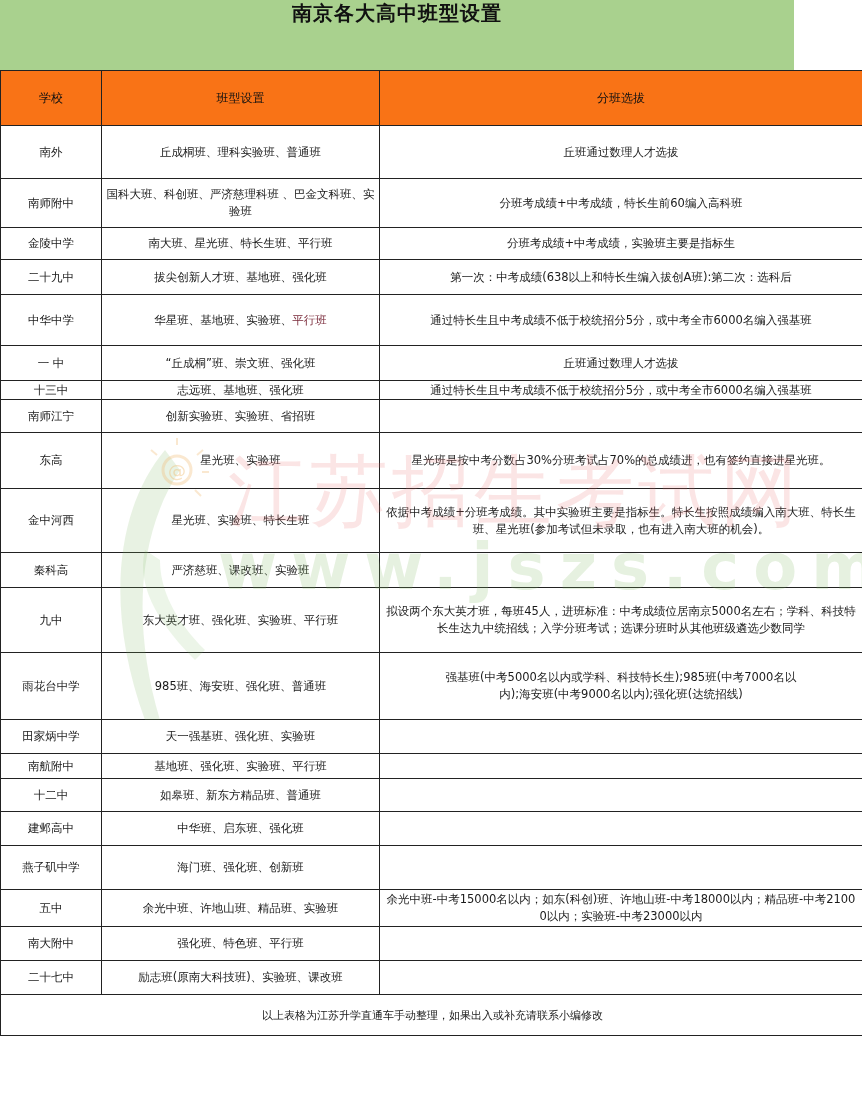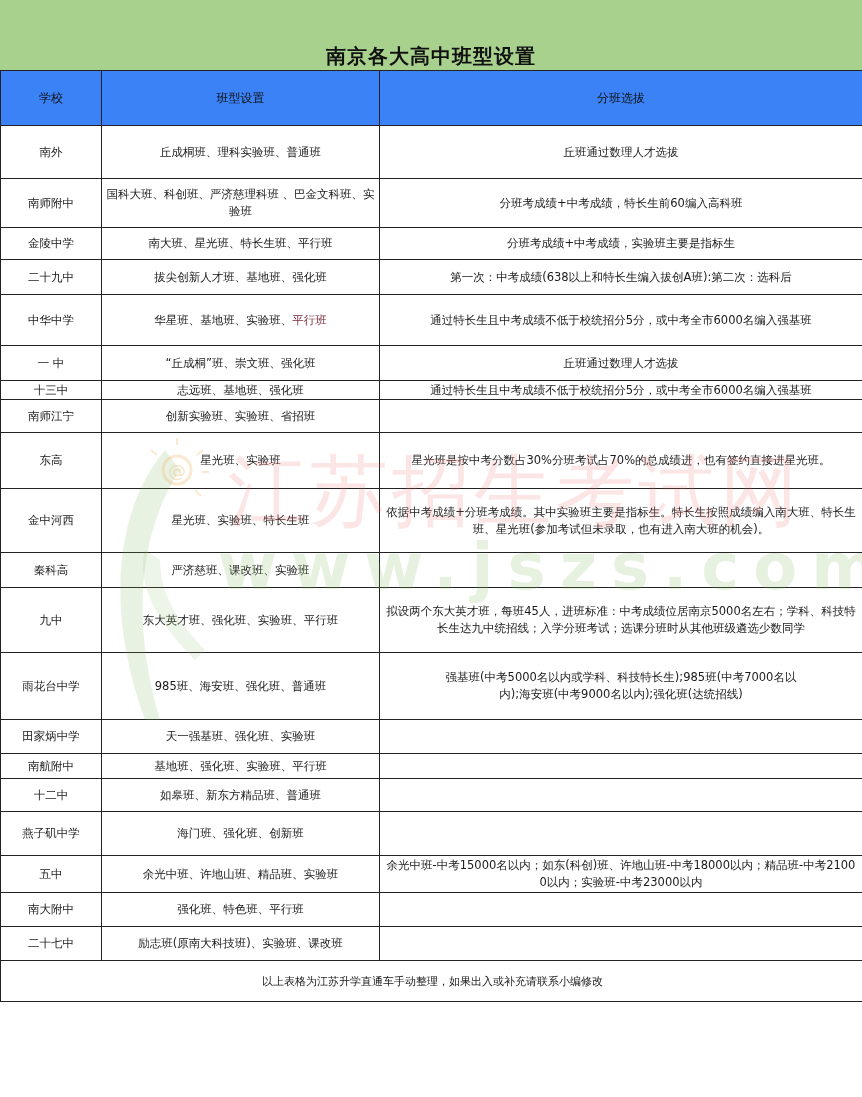--- a/index.html
+++ b/index.html
@@ -3,39 +3,39 @@
   <meta charset="utf-8">
   <style>
     html, body { margin: 0; padding: 0; background: #ffffff; }
     body {
       width: 862px; height: 1097px; position: relative; overflow: hidden;
       font-family: "DejaVu Sans", "Liberation Sans", sans-serif;
       color: #1a1a1a;
     }
     .sheet { position: absolute; left: 0; top: 0; width: 862px; height: 1097px; }
     .title-bar {
-      position: absolute; left: 0; top: 0; width: 862px; height: 71px;
+      position: absolute; left: 0; top: 0; width: 794px; height: 71px;
       background: #a9d18e; border-bottom: 1px solid #222;
-      display: flex; align-items: flex-end; justify-content: center;
+      display: flex; align-items: flex-start; justify-content: center;
       box-sizing: border-box;
     }
     .title-bar .title {
       font-size: 20px; font-weight: bold; color: #111; letter-spacing: 1px;
     }
     table.grid {
       position: absolute; left: 0; top: 70px; width: 862px;
       border-collapse: collapse; table-layout: fixed;
       font-size: 11.5px; line-height: 17px;
     }
     table.grid td, table.grid th {
       border: 1px solid #222; text-align: center; vertical-align: middle;
       padding: 0 4px; box-sizing: border-box; word-break: break-all;
     }
     table.grid th {
-      background: #3b82f6; font-weight: normal; font-size: 12px; color: #111;
+      background: #f97316; font-weight: normal; font-size: 12px; color: #111;
     }
     col.c1 { width: 101px; }
     col.c2 { width: 278px; }
     col.c3 { width: 483px; }
     .accent { color: #7a2a3a; }
     .footer-row td {
       text-align: left; padding-left: 6px !important; font-size: 11px;
     }
     .watermark {
       position: absolute; left: 0; top: 0; width: 862px; height: 1097px;
@@ -151,20 +151,25 @@
         <td></td>
       </tr>
       <tr style="height:25px">
         <td>南航附中</td>
         <td>基地班、强化班、实验班、平行班</td>
         <td></td>
       </tr>
       <tr style="height:33px">
         <td>十二中</td>
         <td>如皋班、新东方精品班、普通班</td>
+        <td></td>
+      </tr>
+      <tr style="height:34px">
+        <td>建邺高中</td>
+        <td>中华班、启东班、强化班</td>
         <td></td>
       </tr>
       <tr style="height:44px">
         <td>燕子矶中学</td>
         <td>海门班、强化班、创新班</td>
         <td></td>
       </tr>
       <tr style="height:37px">
         <td>五中</td>
         <td>余光中班、许地山班、精品班、实验班</td>

